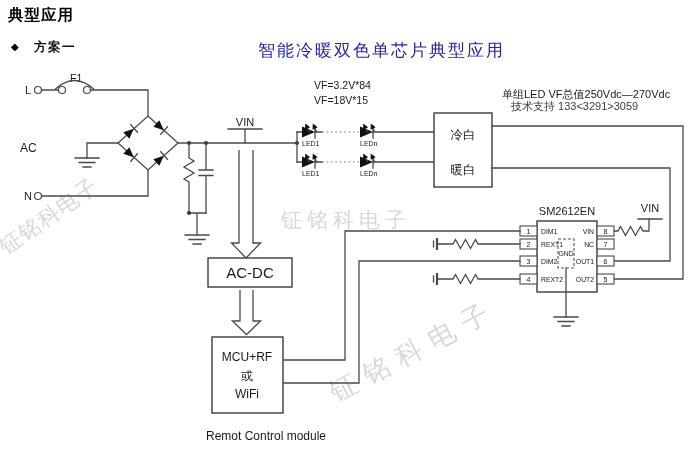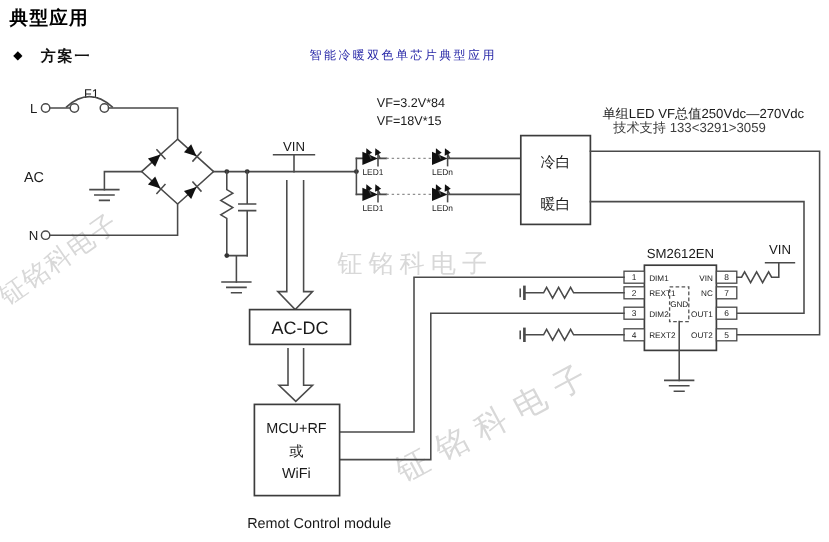--- a/index.html
+++ b/index.html
@@ -2,21 +2,21 @@
 <html><head>
 <meta charset="utf-8">
 <style>
   html,body{margin:0;padding:0;background:#fff;}
   .stage{position:relative;width:691px;height:452px;background:#fff;overflow:hidden;
          font-family:"Liberation Sans","DejaVu Sans",sans-serif;border-radius:20px;}
   .abs{position:absolute;white-space:nowrap;}
   .h-title{left:8px;top:5px;font-size:15.5px;font-weight:bold;color:#000;letter-spacing:1px;}
   .h-bullet{left:11px;top:41px;font-size:10px;color:#000;}
   .h-scheme{left:34px;top:39px;font-size:12.5px;color:#111;letter-spacing:1.5px;font-weight:bold;}
-  .h-diagram{left:258px;top:39px;font-size:10px;color:#2424a6;letter-spacing:2px;}
+  .h-diagram{left:258px;top:39px;font-size:17px;color:#2424a6;letter-spacing:2px;}
   svg text{font-family:"Liberation Sans","DejaVu Sans",sans-serif;fill:#1a1a1a;}
   .wire{stroke:#4a4a4a;stroke-width:1.3;fill:none;stroke-linecap:square;}
   .thick{stroke:#4a4a4a;stroke-width:2.2;fill:none;}
   .dash{stroke:#909090;stroke-width:1.2;fill:none;stroke-dasharray:2,2.4;}
   .box{fill:#fff;stroke:#3c3c3c;stroke-width:1.4;}
   .pinbox{fill:#fff;stroke:#4a4a4a;stroke-width:1.1;}
   .gbox{fill:none;stroke:#555;stroke-width:1.1;stroke-dasharray:3,2;}
   .fillk{fill:#111;stroke:none;}
   .dot{fill:#333;stroke:none;}
   .term{fill:#fff;stroke:#4a4a4a;stroke-width:1.2;}

